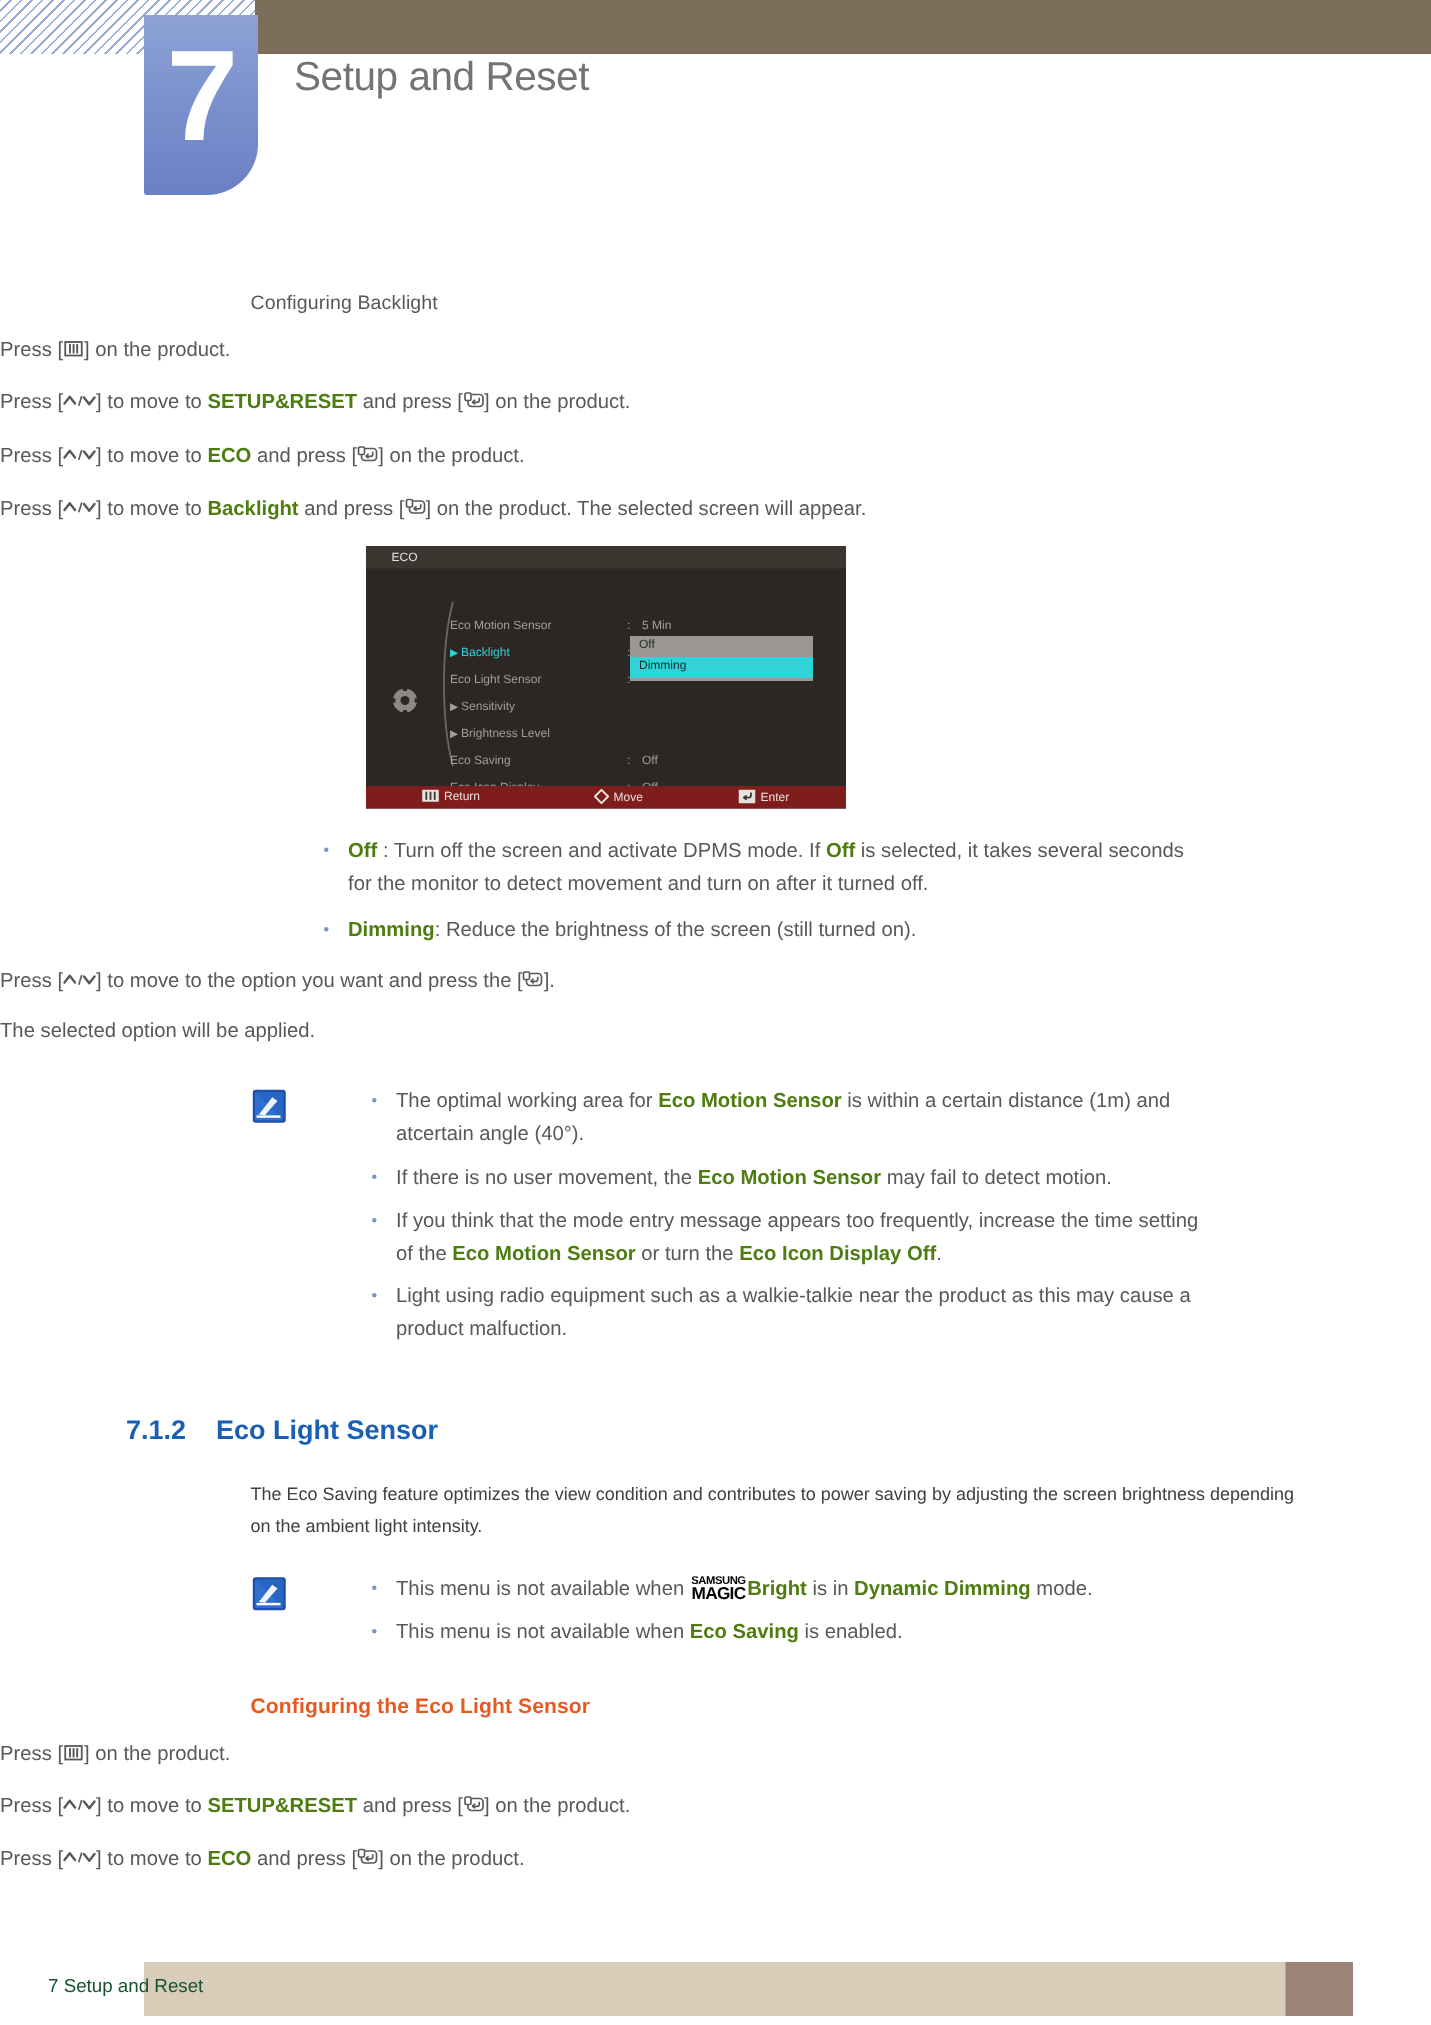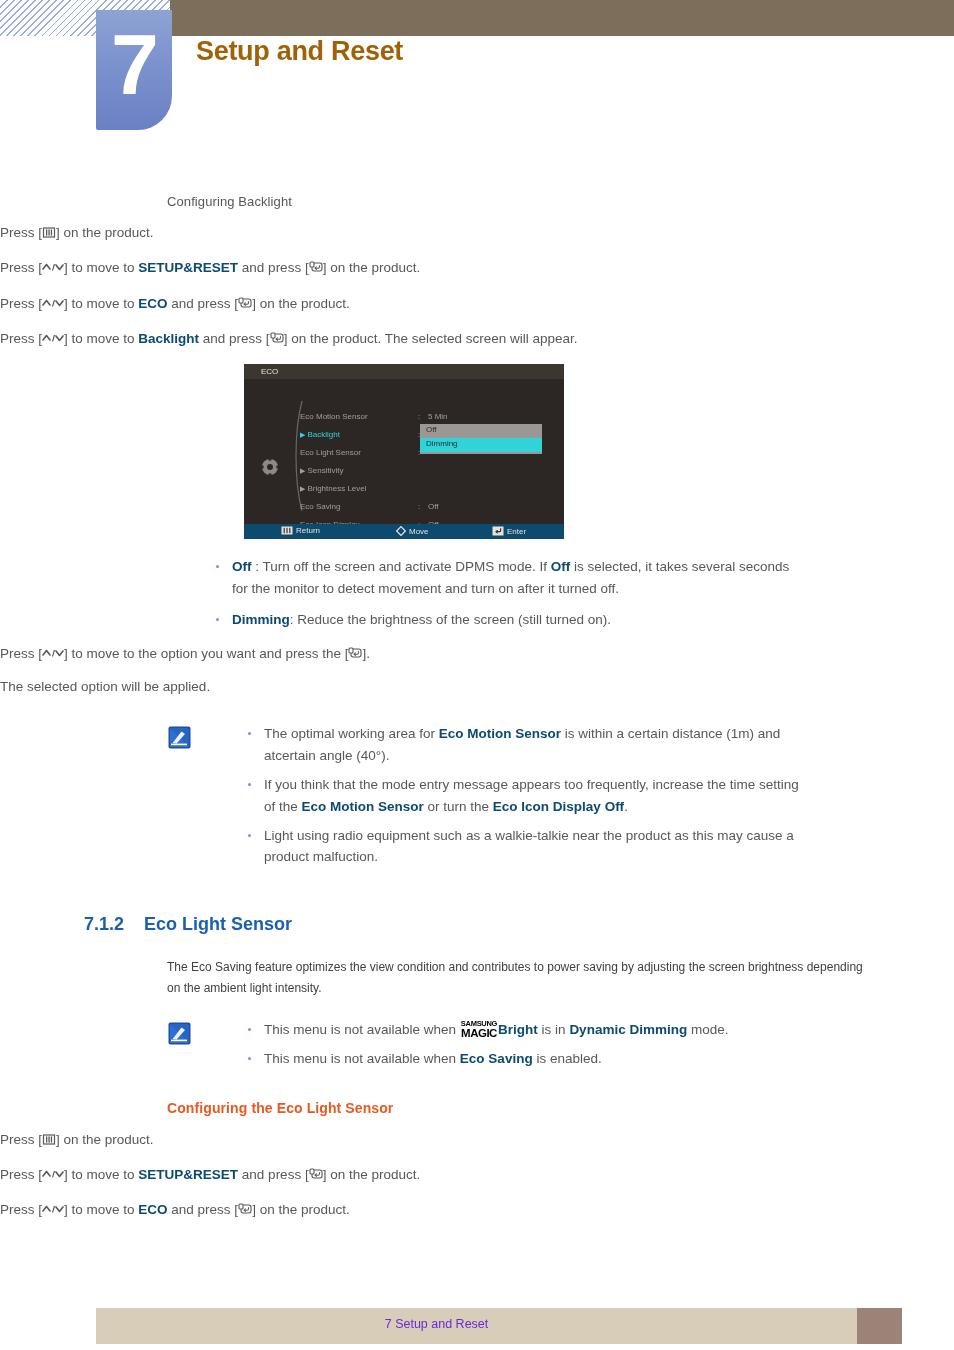--- a/index.html
+++ b/index.html
@@ -35,38 +35,38 @@
   .chapter-num {
     position:absolute; top:4px; left:0; width:76px;
     text-align:center;
     font-size:86px; line-height:100px;
     font-weight:bold; color:#ffffff;
     font-family:"Liberation Sans", sans-serif;
     letter-spacing:-2px;
   }
   .chapter-title {
     position:absolute; top:36px; left:196px;
-    font-size:27px; font-weight:bold; color:#a16207;
+    font-size:27px; font-weight:normal; color:#737373;
     letter-spacing:-0.3px;
   }
 
   
   .content { position:absolute; left:0; top:140px; width:808px; }
 
   .sub-head {
     margin-left:167px; font-size:13px; color:#58585a; font-weight:normal;
     letter-spacing:0.1px;
   }
   .sub-head.orange { color:#e8591f; font-size:14px; }
 
   .step { font-size:13.5px; color:#58585a; line-height:1.5; }
   .steps { margin-top:14px; }
   .steps .step { margin-bottom:15px; }
 
-  .orange { color:#0c4a6e; font-weight:bold; }
+  .orange { color:#4d7c0f; font-weight:bold; }
 
   
   .key { display:inline-block; vertical-align:-1px; }
   .key svg { display:block; }
 
   
   .osd {
     position:relative; width:320px; height:175px;
     margin: 4px auto 0 auto;
     background:#2c2724;
@@ -91,21 +91,21 @@
   .osd-row .col { position:absolute; left:118px; top:1px; }
   .osd-row .val { position:absolute; left:128px; top:1px; }
   .osd-popup {
     position:absolute; left:176px; top:45px; width:122px; height:30px;
     background:#9a9794; padding:0;
   }
   .osd-popup .opt { height:14px; font-size:8px; padding:1px 0 0 6px; color:#2b2b2b; }
   .osd-popup .opt.active { background:#2fd3d8; color:#1b2b2b; }
   .osd-footer {
     position:absolute; bottom:0; left:0; width:320px; height:15px;
-    background:#0c4a6e; color:#e6e2de; font-size:8px;
+    background:#7f1d1d; color:#e6e2de; font-size:8px;
   }
   .osd-footer .fi { position:absolute; top:2px; }
   .osd-footer .fi.a { left:37px; }
   .osd-footer .fi.b { left:152px; }
   .osd-footer .fi.c { left:200px;padding-left:48px; }
   .osd-footer .glyph { display:inline-block; vertical-align:-2px; margin-right:3px; }
 
   
   ul.bul { list-style:none; margin:0; padding:0; }
   ul.bul li {
@@ -145,22 +145,22 @@
   .page-footer { position:absolute; left:0; bottom:0; width:954px; height:60px; }
   .foot-bar {
     position:absolute; left:96px; top:18px; width:806px; height:36px;
     background:#d8cdb9;
   }
   .foot-block {
     position:absolute; left:857px; top:18px; width:45px; height:36px;
     background:#9c8377;
   }
   .foot-text {
-    position:absolute; left:0; top:27px; width:841px; text-align:center;
-    font-size:12.5px; color:#6d28d9;padding-left:32px;
+    position:absolute; left:0; top:27px; width:841px; text-align:left;
+    font-size:12.5px; color:#14532d;padding-left:32px;
   }
 </style>
 </head>
 <body>
 
 <div class="page-header">
   <div class="hdr-stripes"></div>
   <div class="hdr-bar"></div>
   <div class="chapter-badge">
     <div class="chapter-num">7</div>
@@ -338,20 +338,21 @@
         <rect x="0.5" y="0.5" width="22" height="22" rx="2" fill="#1f4fa8"></rect>
         <rect x="2" y="2" width="19" height="19" rx="1.5" fill="#2f6fd0"></rect>
         <path d="M2 2 h19 v19 z" fill="#1c52ad" opacity="0.35"></path>
         <path d="M5 16.5 L13.5 5.5 L17 8 L9 17 Z" fill="#ffffff" opacity="0.92"></path>
         <path d="M5 16.5 L9 17" stroke="#ffffff" stroke-width="1"></path>
         <rect x="3" y="17.6" width="16" height="1.6" fill="#ffffff"></rect>
       </svg>
     </span>
     <ul class="bul">
       <li><span>The optimal working area for </span><span class="orange">Eco Motion Sensor</span><span> is within a certain distance (1m) and atcertain angle (40°).</span></li>
+      <li><span>If there is no user movement, the </span><span class="orange">Eco Motion Sensor</span><span> may fail to detect motion.</span></li>
       <li><span>If you think that the mode entry message appears too frequently, increase the time setting of the </span><span class="orange">Eco Motion Sensor</span><span> or turn the </span><span class="orange">Eco Icon Display Off</span><span>.</span></li>
       <li><span>Light using radio equipment such as a walkie-talkie near the product as this may cause a product malfuction.</span></li>
     </ul>
   </div>
 
   <div class="sec-head" style="margin-top:46px;">
     <span class="num">7.1.2</span><span>Eco Light Sensor</span>
   </div>
 
   <div class="para" style="margin-top:22px; width:700px;">The Eco Saving feature optimizes the view condition and contributes to power saving by adjusting the screen brightness depending on the ambient light intensity.</div>

